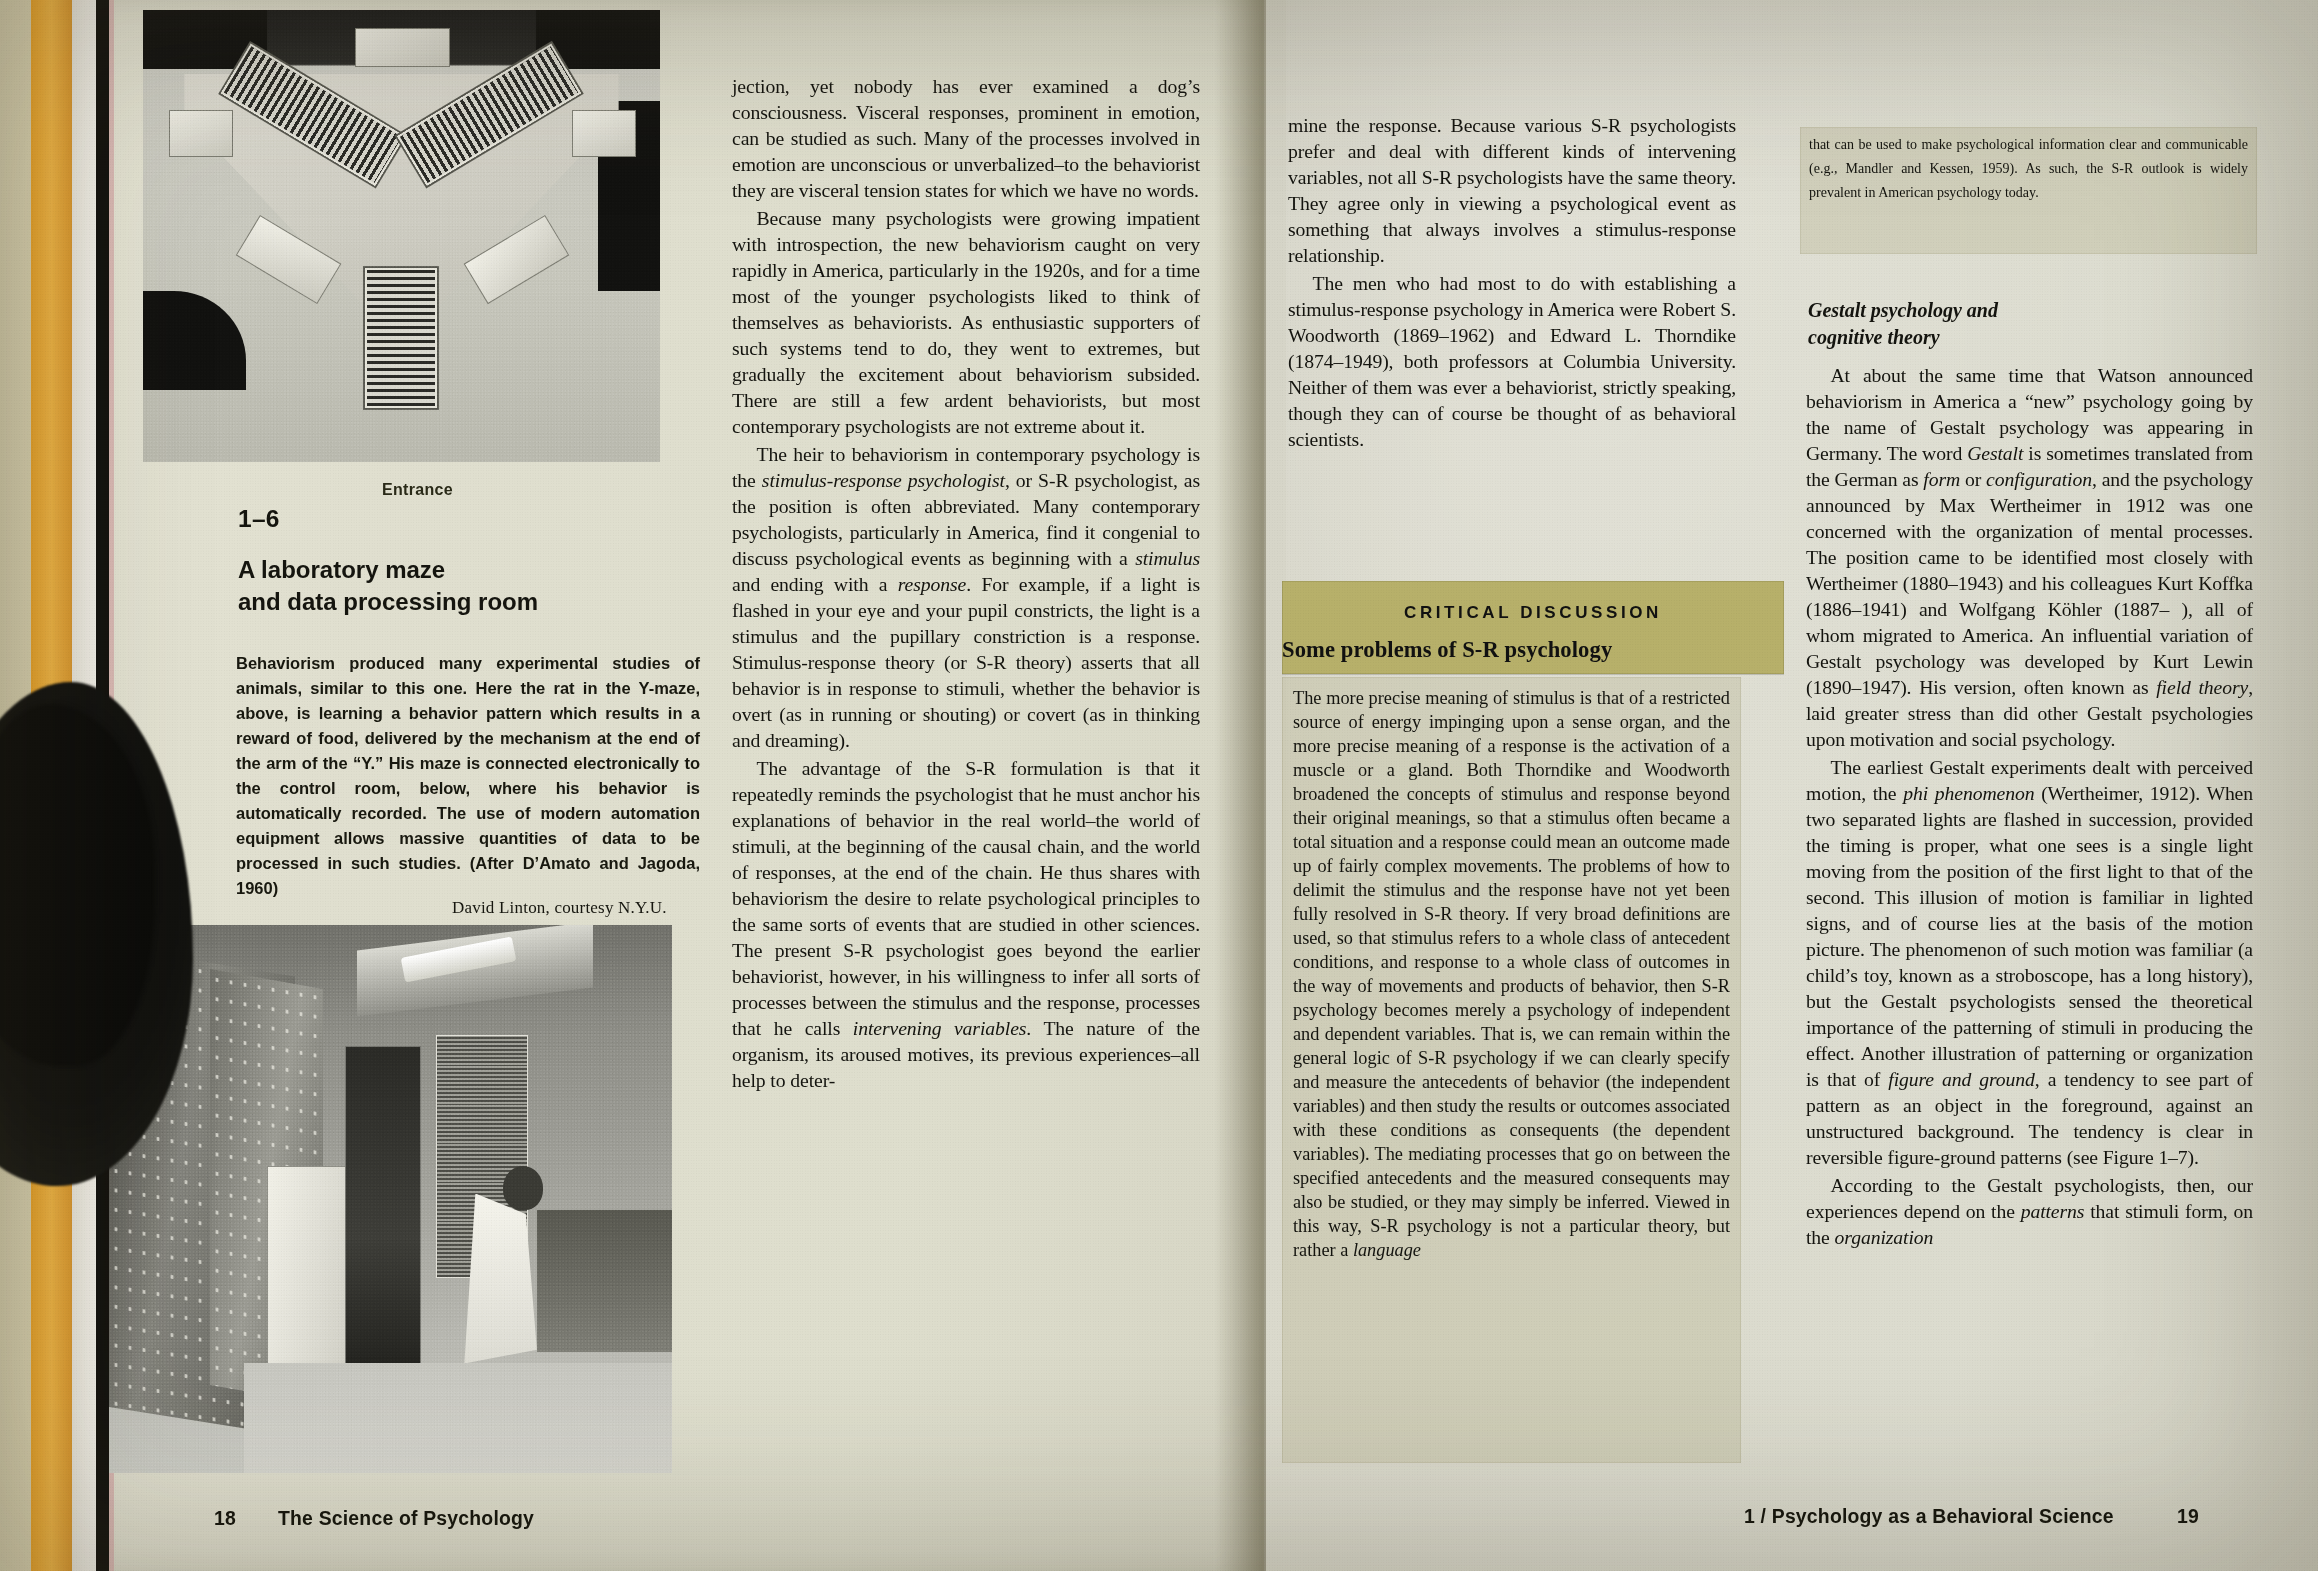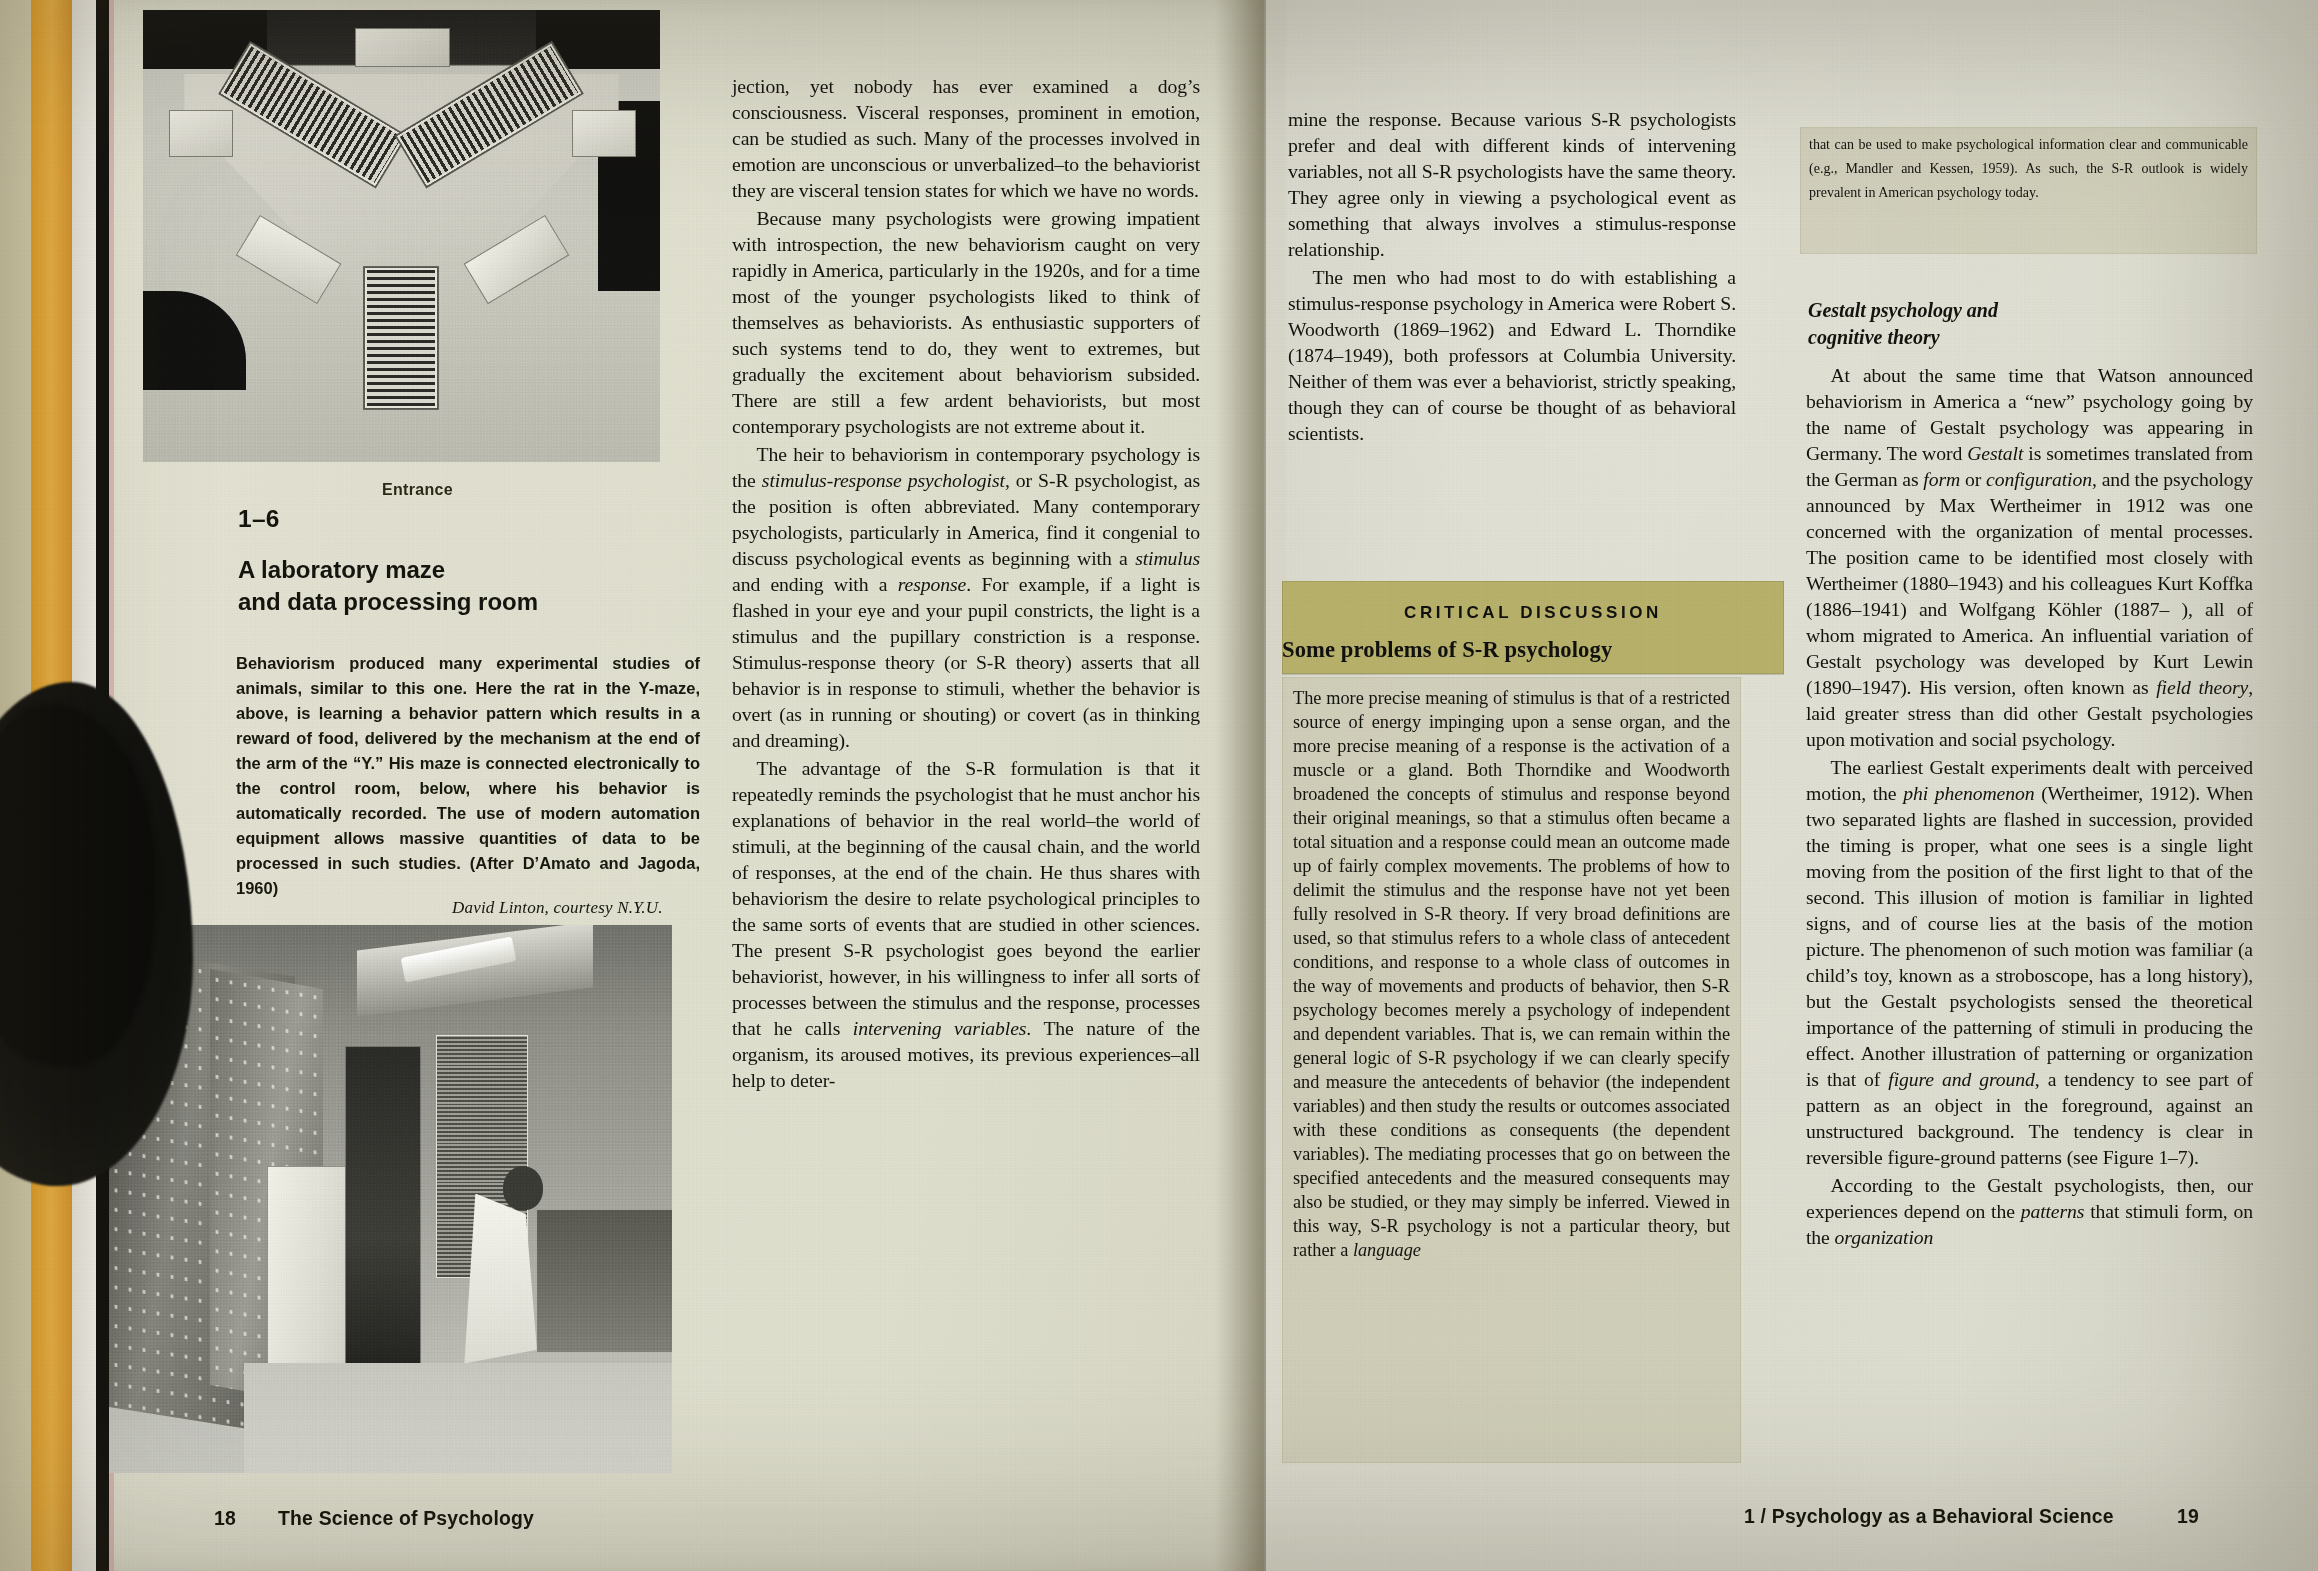--- a/index.html
+++ b/index.html
@@ -139,21 +139,21 @@
     font-family:"Liberation Sans", sans-serif;font-weight:bold;
     font-size:24px;line-height:32px;color:#15150f;}
   .fig-cap{position:absolute;left:236px;top:651px;width:464px;
     font-family:"Liberation Sans", sans-serif;font-weight:600;
     font-size:16.5px;line-height:25px;color:#18180f;text-align:justify;}
   .photo-lbl{position:absolute;left:382px;top:481px;
     font-family:"Liberation Sans", sans-serif;font-weight:bold;
     font-size:16px;color:#2a2a18;letter-spacing:0.3px;}
   .credit{position:absolute;left:452px;top:898px;
     font-family:"Liberation Serif", serif;font-size:17px;color:#16160f;
-    letter-spacing:0.2px;font-style:italic;}
+    letter-spacing:0.2px;}
 
   
   .khaki{position:absolute;background:#b7b06a;
     box-shadow:0 0.6px 0 rgba(0,0,0,.25), inset 0 0 0 0.6px rgba(90,85,40,.35);}
   .khaki-head{left:1282px;top:581px;width:459px;height:93px;padding-left:43px;}
   .cd-kicker{position:absolute;left:0;right:0;top:22px;text-align:center;
     font-family:"Liberation Sans", sans-serif;font-weight:bold;
     font-size:17px;letter-spacing:3.6px;color:#111;}
   .cd-title{position:absolute;left:0;right:0;top:56px;text-align:left;
     font-family:"Liberation Serif", serif;font-weight:bold;
@@ -254,21 +254,21 @@
     </div>
   </div>
 
   <div class="col body-col" style="left:730px;top:71px;width:472px;">
     <p class="noind">jection, yet nobody has ever examined a dog’s consciousness. Visceral responses, prominent in emotion, can be studied as such. Many of the processes involved in emotion are unconscious or unverbalized–to the behaviorist they are visceral tension states for which we have no words.</p>
     <p>Because many psychologists were growing impatient with introspection, the new behaviorism caught on very rapidly in America, particularly in the 1920s, and for a time most of the younger psychologists liked to think of themselves as behaviorists. As enthusiastic supporters of such systems tend to do, they went to extremes, but gradually the excitement about behaviorism subsided. There are still a few ardent behaviorists, but most contemporary psychologists are not extreme about it.</p>
     <p><span>The heir to behaviorism in contemporary psychology is the </span><i>stimulus-response psychologist</i><span>, or S-R psychologist, as the position is often abbreviated. Many contemporary psychologists, particularly in America, find it congenial to discuss psychological events as beginning with a </span><i>stimulus</i><span> and ending with a </span><i>response</i><span>. For example, if a light is flashed in your eye and your pupil constricts, the light is a stimulus and the pupillary constriction is a response. Stimulus-response theory (or S-R theory) asserts that all behavior is in response to stimuli, whether the behavior is overt (as in running or shouting) or covert (as in thinking and dreaming).</span></p>
     <p><span>The advantage of the S-R formulation is that it repeatedly reminds the psychologist that he must anchor his explanations of behavior in the real world–the world of stimuli, at the beginning of the causal chain, and the world of responses, at the end of the chain. He thus shares with behaviorism the desire to relate psychological principles to the same sorts of events that are studied in other sciences. The present S-R psychologist goes beyond the earlier behaviorist, however, in his willingness to infer all sorts of processes between the stimulus and the response, processes that he calls </span><i>intervening variables</i><span>. The nature of the organism, its aroused motives, its previous experiences–all help to deter-</span></p>
   </div>
 
-  <div class="col body-col" style="left:1286px;top:104px;width:452px;">
+  <div class="col body-col" style="left:1286px;top:110px;width:452px;">
     <p class="noind">mine the response. Because various S-R psychologists prefer and deal with different kinds of intervening variables, not all S-R psychologists have the same theory. They agree only in viewing a psychological event as something that always involves a stimulus-response relationship.</p>
     <p>The men who had most to do with establishing a stimulus-response psychology in America were Robert S. Woodworth (1869–1962) and Edward L. Thorndike (1874–1949), both professors at Columbia University. Neither of them was ever a behaviorist, strictly speaking, though they can of course be thought of as behavioral scientists.</p>
   </div>
 
   <div class="khaki khaki-head">
     <div class="cd-kicker">CRITICAL DISCUSSION</div>
     <div class="cd-title">Some problems of S-R psychology</div>
   </div>
   <div class="panel-tint cd-body-bg"></div>
   <div class="col" style="left:1293px;top:686px;width:437px;font-size:18.3px;line-height:24px;">

